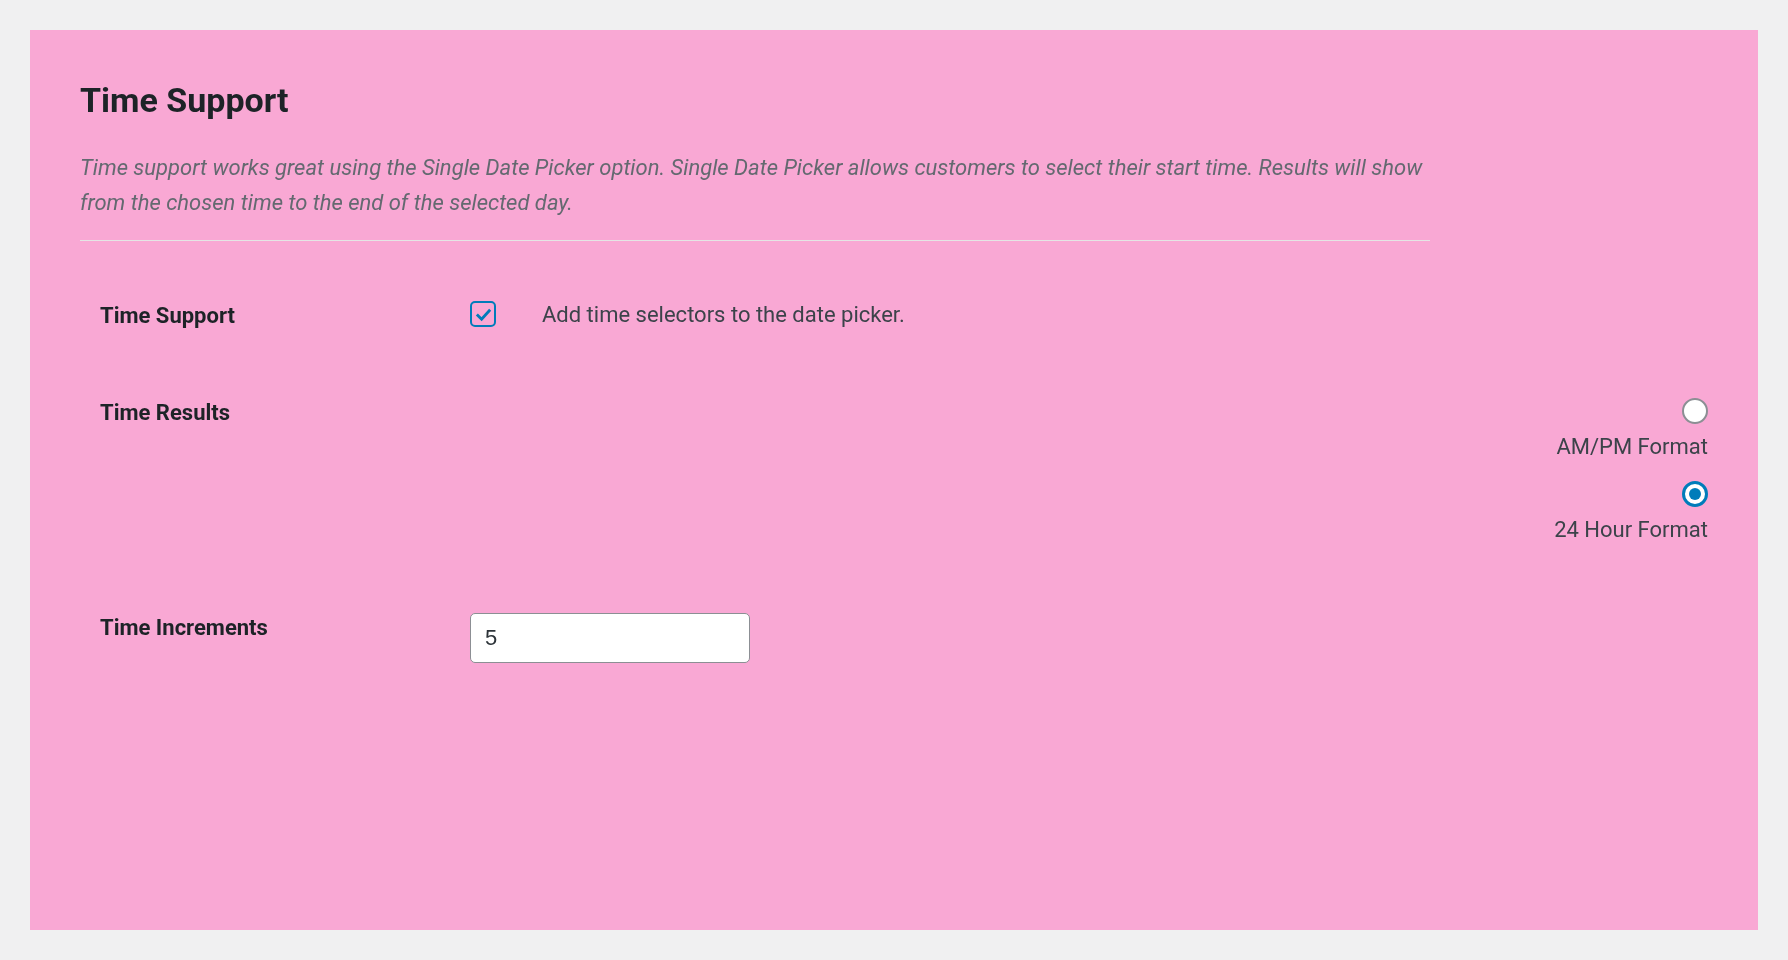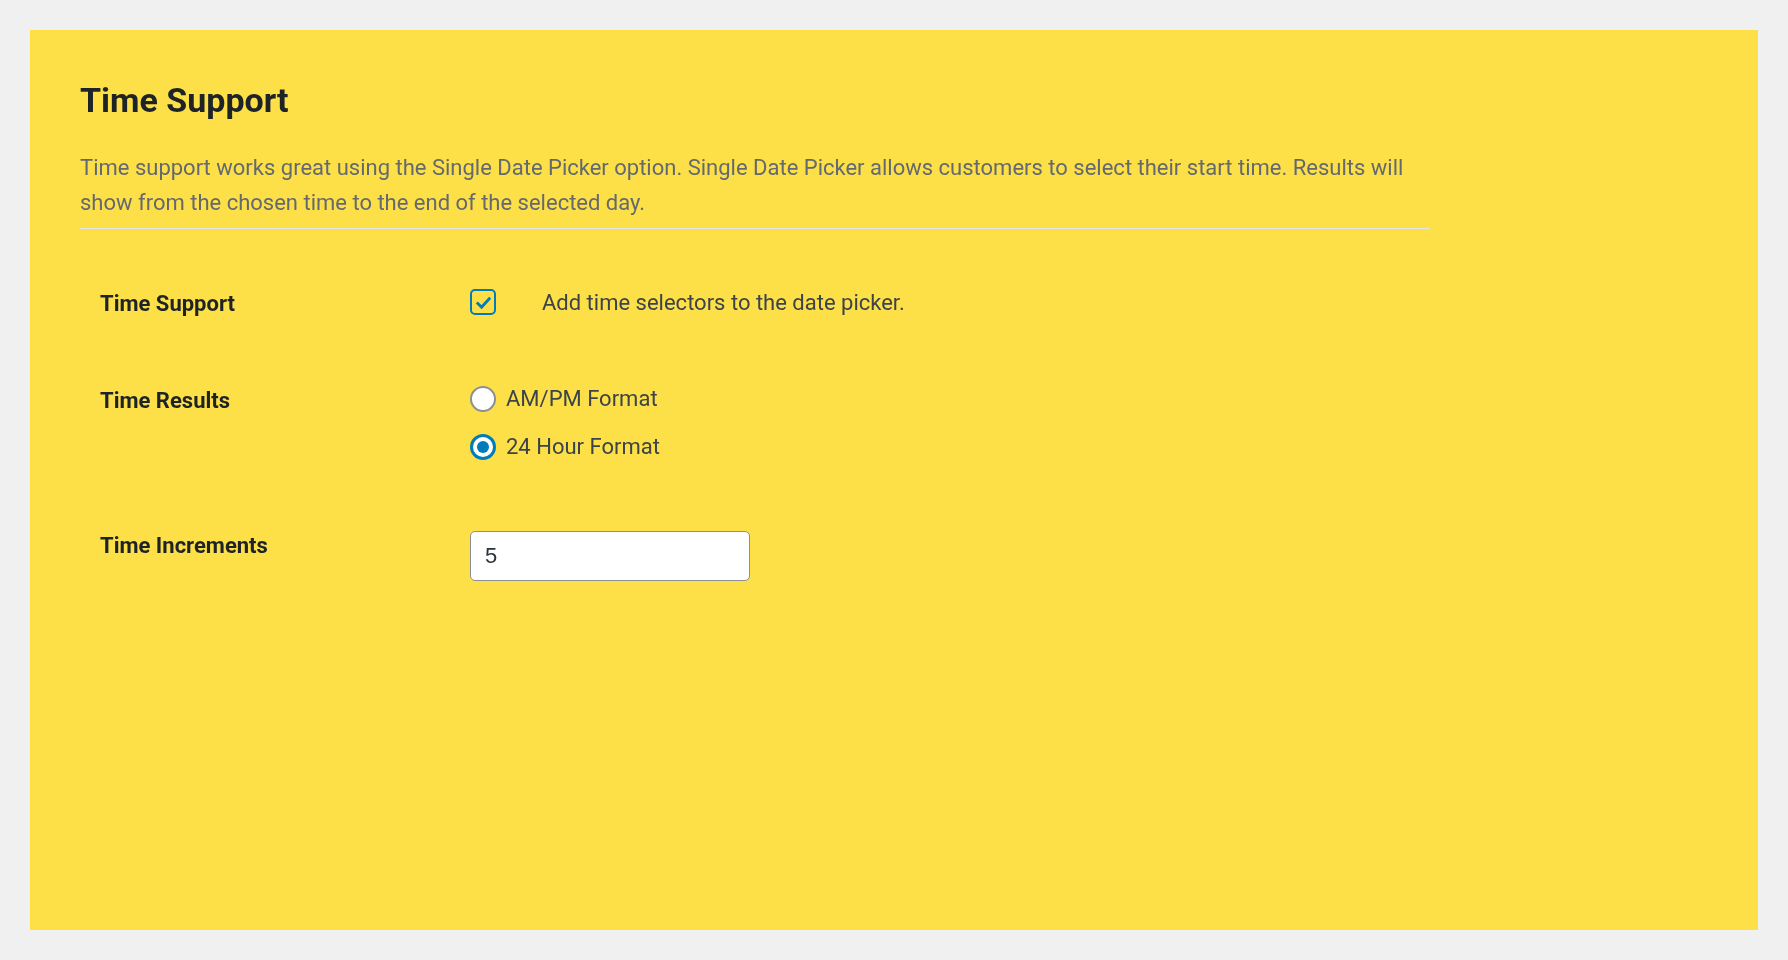--- a/index.html
+++ b/index.html
@@ -8,36 +8,37 @@
       padding: 0;
     }
     body {
       font-family: -apple-system, BlinkMacSystemFont, "Segoe UI", Roboto, Helvetica, Arial, sans-serif;
       background: #f0f0f1;
       padding: 30px;
       width: 1788px;
       height: 960px;
     }
     .panel {
-      background: #fde047;
+      background: #f9a8d4;
       padding: 50px;
       width: 100%;
       height: 100%;
     }
     .section-title {
       font-size: 34px;
       font-weight: 700;
       color: #1d2327;
       margin-bottom: 30px;
     }
     .section-description {
       font-size: 22px;
       color: #646970;
+      font-style: italic;
       line-height: 1.6;
-      padding-bottom: 8px;
+      padding-bottom: 20px;
       border-bottom: 1px solid #e5e5e5;
       max-width: 1350px;
     }
     .form-table {
       margin-top: 60px;
       width: 100%;
     }
     .form-row {
       display: flex;
       align-items: flex-start;
@@ -81,23 +82,24 @@
       stroke-width: 3;
       fill: none;
     }
     .checkbox-label {
       font-size: 22px;
       color: #3c434a;
       margin-left: 36px;
     }
     .radio-option {
       display: flex;
-      align-items: flex-start;
+      align-items: flex-end;
       gap: 10px;
       margin-bottom: 22px;
+      flex-direction: column;
     }
     .radio-option:last-child {
       margin-bottom: 1px;
     }
     .custom-radio {
       width: 26px;
       height: 26px;
       border: 2px solid #8c8f94;
       border-radius: 50%;
       display: flex;

